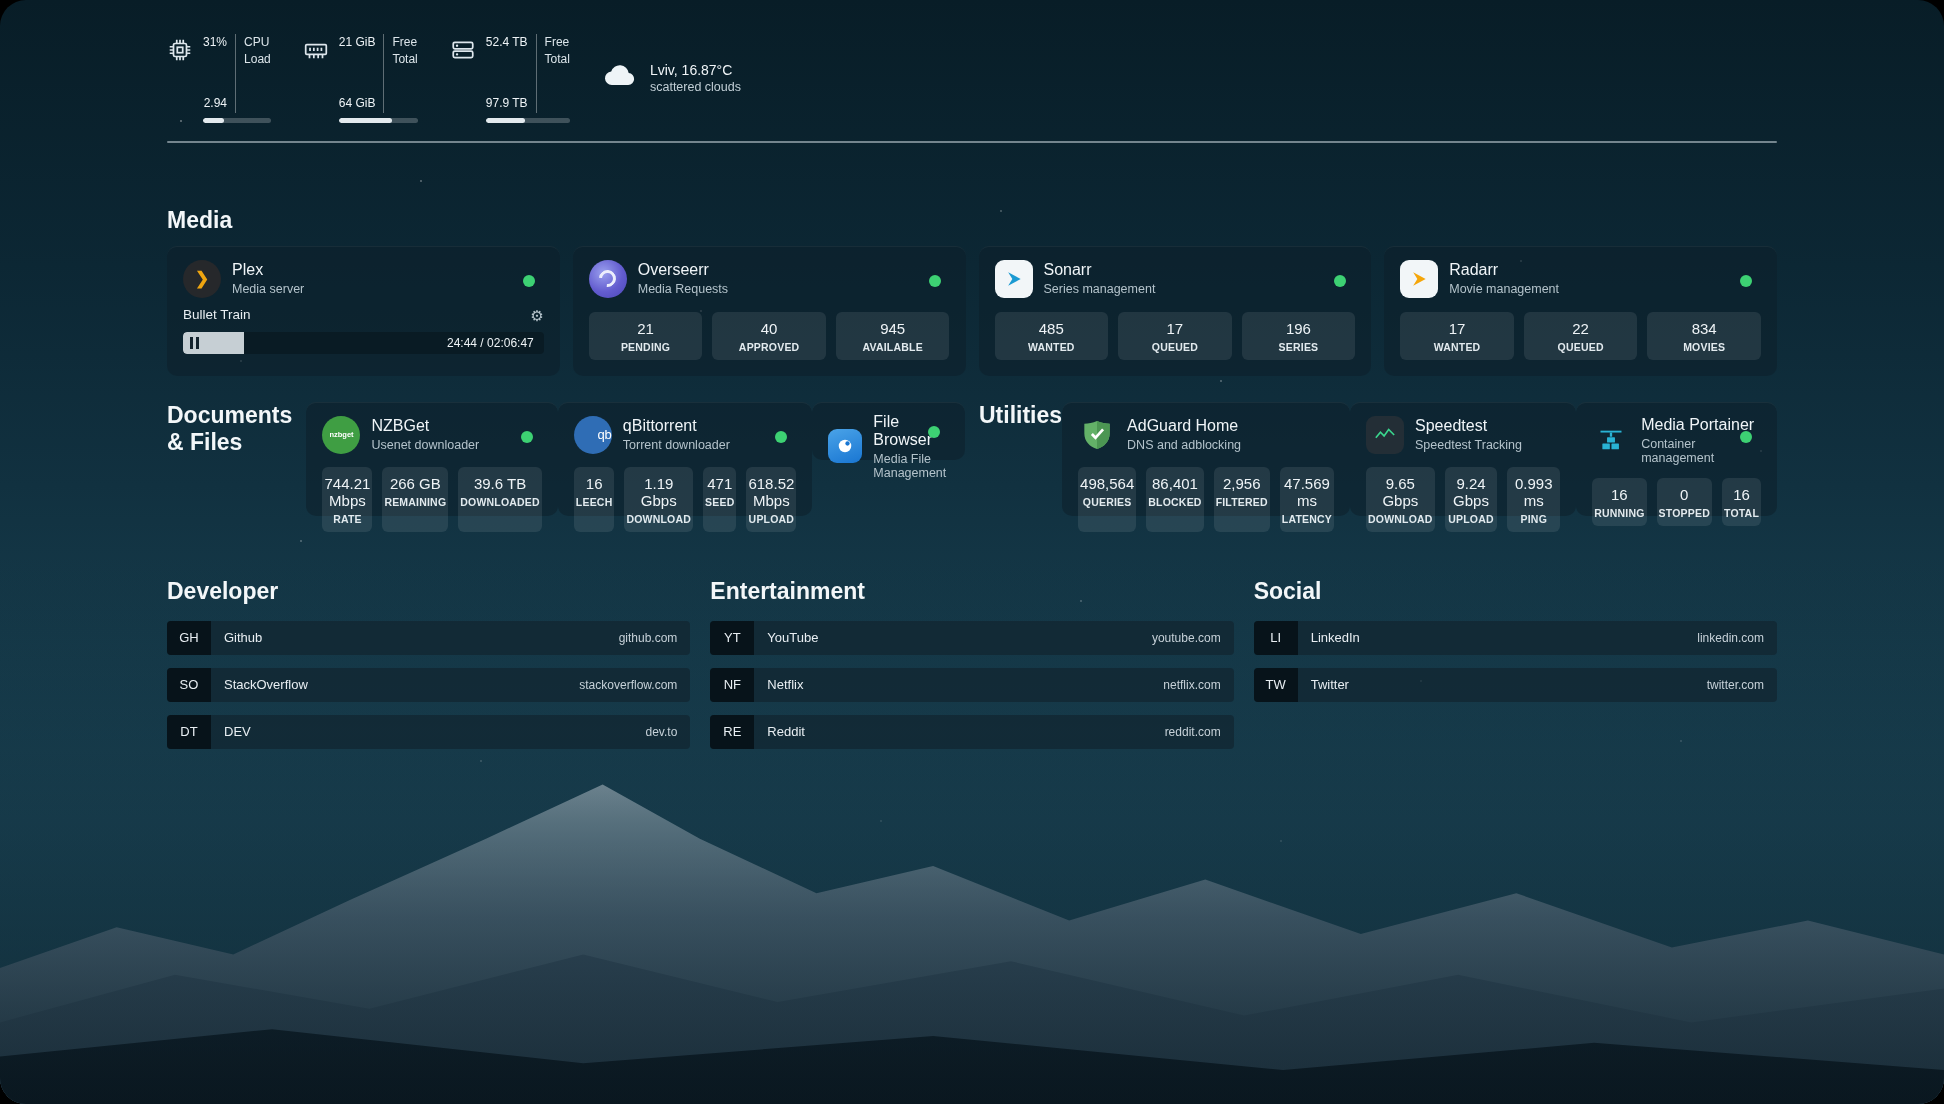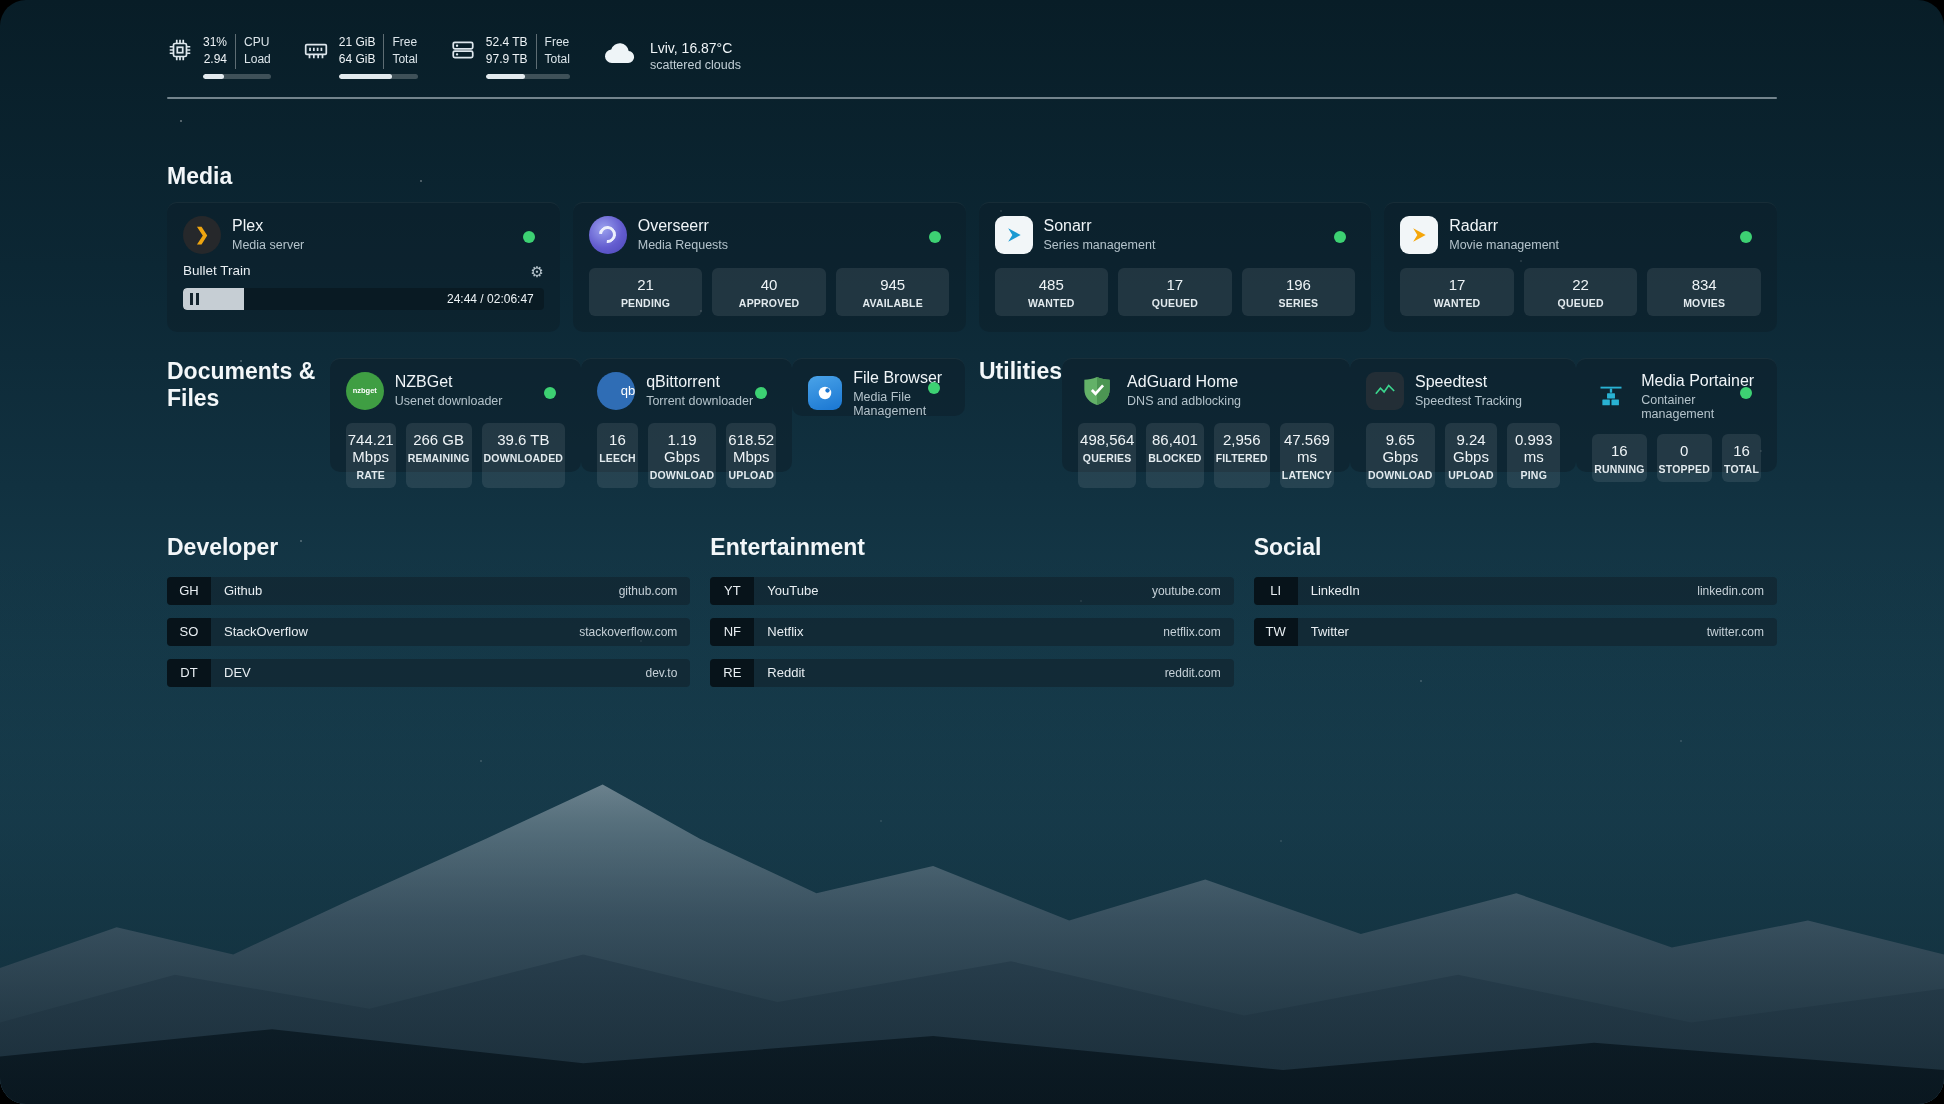--- a/index.html
+++ b/index.html
@@ -38,21 +38,21 @@
   .tint { position:absolute; inset:0; background:linear-gradient(180deg, rgba(10,34,46,0) 50%, rgba(13,40,53,.38) 76%, rgba(8,24,33,.55) 100%); }
 
   
   .content { position:relative; z-index:5; width:1610px; margin:0 auto; }
 
   
   .header { display:flex; align-items:center; padding-top:34px; }
   .monitor { display:flex; align-items:flex-start; gap:10px; margin-right:32px; }
   .mon-icon { margin-top:3px; line-height:0; }
   .mon-cols { display:flex; font-size:12px; line-height:1.45; }
-  .mon-vals { display:flex; flex-direction:column; align-items:flex-end; padding-right:8px; border-right:1px solid rgba(255,255,255,.35); color:#eef3f6; }
+  .mon-vals { display:flex; flex-direction:column; align-items:flex-end; padding-right:8px; border-right:1px solid rgba(255,255,255,.35); color:#eef3f6;gap:44px; }
   .mon-labels { display:flex; flex-direction:column; padding-left:8px; color:#dce5ea; }
   .mon-bar { margin-top:5px; height:5px; border-radius:3px; background:rgba(255,255,255,.22); overflow:hidden; }
   .mon-bar .fill { height:100%; border-radius:3px; background:#e3eaee; }
 
   .search { flex:1; display:flex; margin:0 30px 0 4px; height:38px; border:1px solid rgba(255,255,255,.3); border-radius:6px; background:rgba(9,24,32,.45); overflow:hidden; }
   .search input { flex:1; background:transparent; border:none; outline:none; color:#e8eef2; padding:0 14px; font-size:14px; font-family:"Liberation Sans",sans-serif; }
   .search input::placeholder { color:#9db0ba; }
   .search-btn { width:40px; border:none; border-left:1px solid rgba(255,255,255,.25); background:rgba(255,255,255,.1); color:#e8eef2; display:flex; align-items:center; justify-content:center; font-size:14px; cursor:pointer; }
 
   .weather { display:flex; align-items:center; gap:12px; }
@@ -108,21 +108,21 @@
   .col { flex:1; display:flex; flex-direction:row; }
   .col .section-title { margin-bottom:16px; }
   .svc-card { margin-bottom:22px; height:114px; }
   .svc-card.slim { height:58px; padding-top:10px; padding-bottom:10px; }
   .svc-card .stats { margin-top:13px; }
 
   
   .bookmarks { display:flex; gap:20px; margin-top:40px; }
   .bm-col { flex:1; }
   .bm-col .section-title { margin-bottom:16px; }
-  .bm-row { display:flex; align-items:center; height:28px; background:rgba(16,34,44,.6); border-radius:4px; margin-bottom:13px; overflow:hidden; cursor:pointer; }
+  .bm-row { display:flex; align-items:center; height:34px; background:rgba(16,34,44,.6); border-radius:4px; margin-bottom:13px; overflow:hidden; cursor:pointer; }
   .bm-abbr { width:44px; height:100%; background:rgba(6,15,21,.85); color:#e8eef2; display:flex; align-items:center; justify-content:center; font-size:13px; flex:none; }
   .bm-name { flex:1; padding-left:13px; font-size:13px; color:#e8eef2; }
   .bm-url { padding-right:13px; font-size:12px; color:#c6d1d8; }
 </style>
 </head>
 <body>
 
 <div class="screen">
   <div class="speckle"></div>
   <div class="mountains">
@@ -384,20 +384,24 @@
           <div class="stats">
             <div class="stat">
               <div class="v">16</div>
               <div class="l">LEECH</div>
             </div>
             <div class="stat">
               <div class="v">1.19 Gbps</div>
               <div class="l">DOWNLOAD</div>
             </div>
             <div class="stat">
+              <div class="v">471</div>
+              <div class="l">SEED</div>
+            </div>
+            <div class="stat">
               <div class="v">618.52 Mbps</div>
               <div class="l">UPLOAD</div>
             </div>
           </div>
         </div>
 
         <div class="card svc-card slim">
           <div class="card-head">
             <div class="icon-square fb-ic">
               <svg viewBox="0 0 24 24" width="20" height="20">

